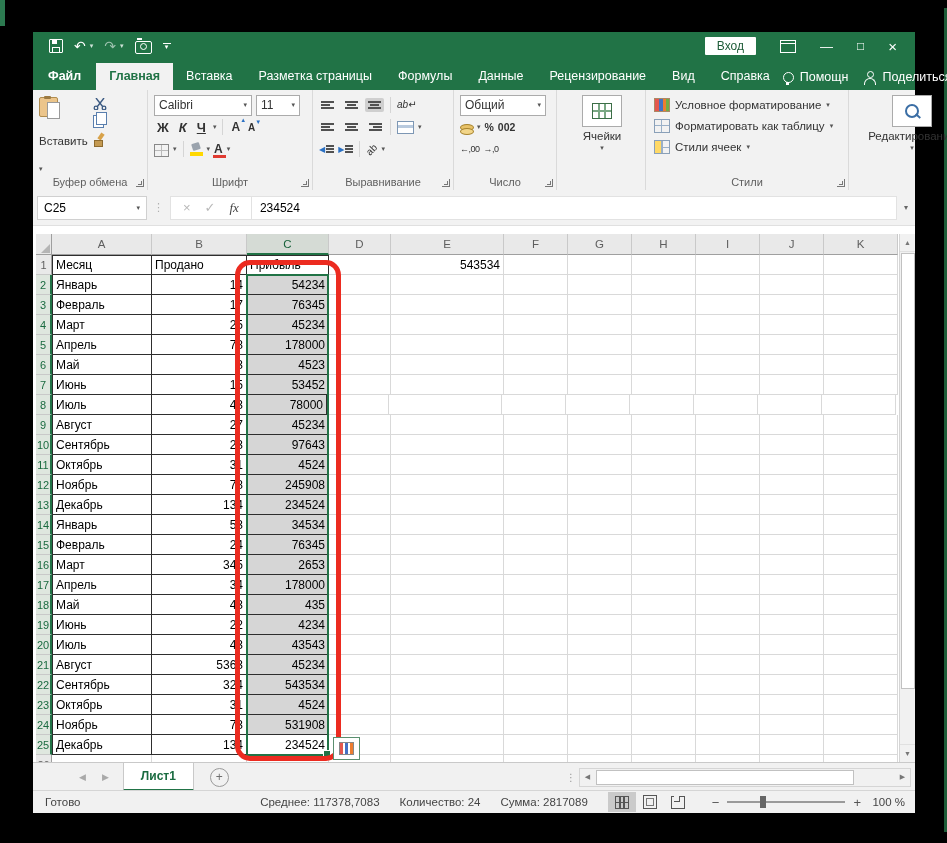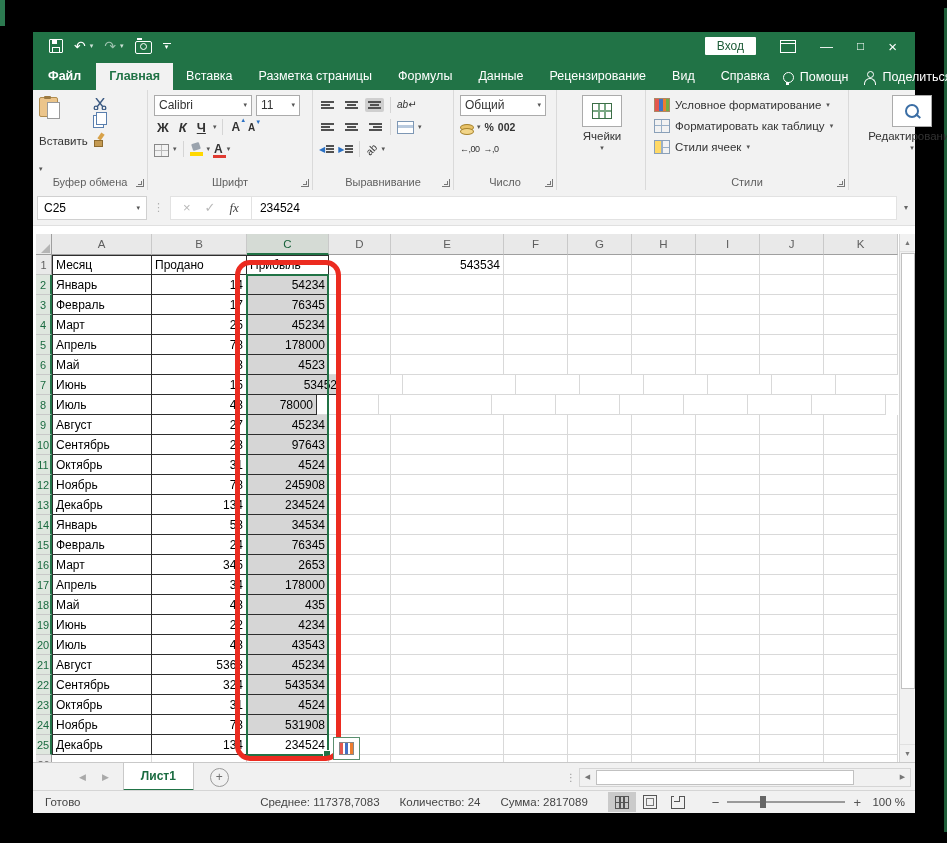--- a/index.html
+++ b/index.html
@@ -572,35 +572,35 @@
           <div class="cell" style="width: 64px; flex: 0 0 auto;"></div>
           <div class="cell" style="width: 64px; flex: 0 0 auto;"></div>
           <div class="cell" style="width: 64px; flex: 0 0 auto;"></div>
           <div class="cell" style="width: 64px; flex: 0 0 auto;"></div>
           <div class="cell" style="width: 74px; flex: 0 0 auto;"></div>
         </div>
         <div class="grow">
           <div class="rowhead sel" style="width: 16px; flex: 0 0 auto;">7</div>
           <div class="cell tbl tbl-left" style="width: 100px; flex: 0 0 auto;">Июнь</div>
           <div class="cell tbl num" style="width: 95px; flex: 0 0 auto;">15</div>
-          <div class="cell tbl num csel" style="width: 94px; flex: 0 0 auto;">53452</div>
+          <div class="cell tbl num csel" style="width: 82px; flex: 0 0 auto;">53452</div>
           <div class="cell" style="width: 62px; flex: 0 0 auto;"></div>
           <div class="cell" style="width: 113px; flex: 0 0 auto;"></div>
           <div class="cell" style="width: 64px; flex: 0 0 auto;"></div>
           <div class="cell" style="width: 64px; flex: 0 0 auto;"></div>
           <div class="cell" style="width: 64px; flex: 0 0 auto;"></div>
           <div class="cell" style="width: 64px; flex: 0 0 auto;"></div>
           <div class="cell" style="width: 64px; flex: 0 0 auto;"></div>
           <div class="cell" style="width: 74px; flex: 0 0 auto;"></div>
         </div>
         <div class="grow">
           <div class="rowhead sel" style="width: 16px; flex: 0 0 auto;">8</div>
           <div class="cell tbl tbl-left" style="width: 100px; flex: 0 0 auto;">Июль</div>
           <div class="cell tbl num" style="width: 95px; flex: 0 0 auto;">43</div>
-          <div class="cell tbl num csel" style="width: 70px; flex: 0 0 auto;">78000</div>
+          <div class="cell tbl num csel" style="width: 80px; flex: 0 0 auto;">78000</div>
           <div class="cell" style="width: 62px; flex: 0 0 auto;"></div>
           <div class="cell" style="width: 113px; flex: 0 0 auto;"></div>
           <div class="cell" style="width: 64px; flex: 0 0 auto;"></div>
           <div class="cell" style="width: 64px; flex: 0 0 auto;"></div>
           <div class="cell" style="width: 64px; flex: 0 0 auto;"></div>
           <div class="cell" style="width: 64px; flex: 0 0 auto;"></div>
           <div class="cell" style="width: 64px; flex: 0 0 auto;"></div>
           <div class="cell" style="width: 74px; flex: 0 0 auto;"></div>
         </div>
         <div class="grow">

